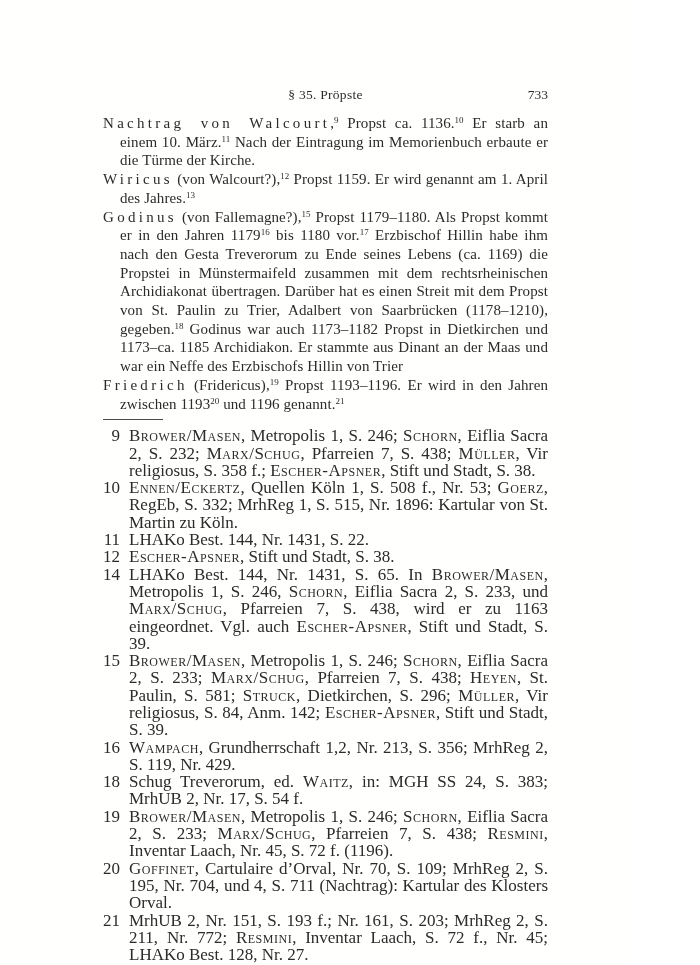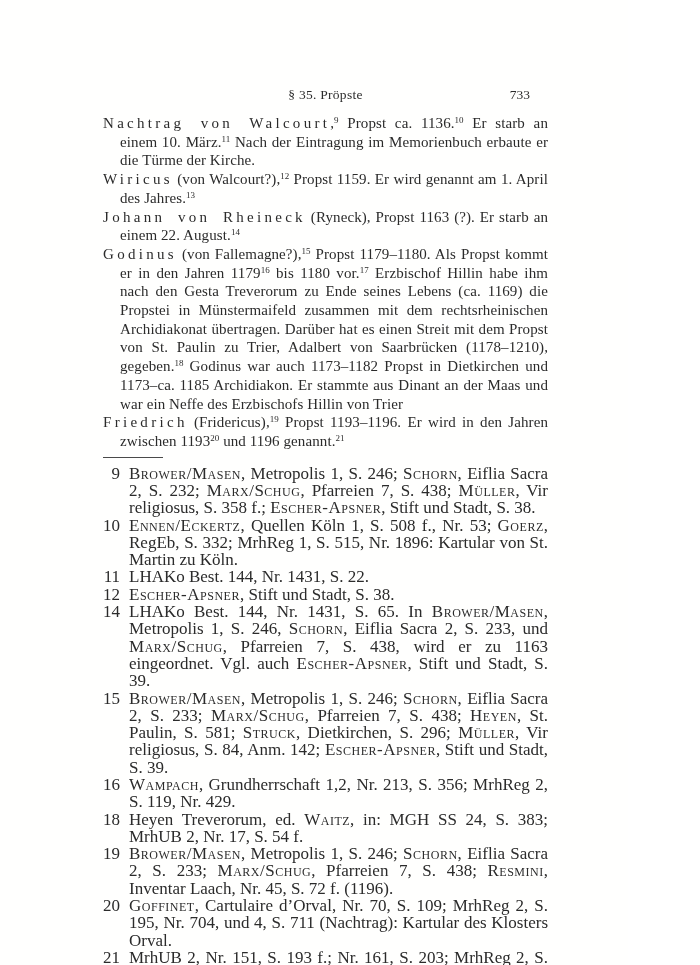--- a/index.html
+++ b/index.html
@@ -35,21 +35,21 @@
     font-size: 13.5px;
     line-height: 15px;
   }
   .running-head {
     display: block;
     text-align: center;
     letter-spacing: 0.02em;
   }
   .page-number {
     position: absolute;
-    right: 18px;
+    right: 0;
     top: 0;
     text-align: right;
   }
   .entries {
     margin-top: 12px;
   }
   p { margin: 0; }
   .entry {
     font-size: 15px;
     line-height: 18.7px;
@@ -105,35 +105,34 @@
   <div class="text-block">
 
     <header class="page-header">
       <span class="running-head">§ 35. Pröpste</span>
       <span class="page-number">733</span>
     </header>
 
     <main class="entries" id="entries">
         <p class="entry"><span class="spaced">Nachtrag von Walcourt</span><span>,</span><sup class="fn-ref">9</sup><span> Propst ca. 1136.</span><sup class="fn-ref">10</sup><span> Er starb an einem 10. März.</span><sup class="fn-ref">11</sup><span> Nach der Eintragung im Memorienbuch erbaute er die Türme der Kirche.</span></p>
         <p class="entry"><span class="spaced">Wiricus</span><span> (von Walcourt?),</span><sup class="fn-ref">12</sup><span> Propst 1159. Er wird genannt am 1. April des Jahres.</span><sup class="fn-ref">13</sup></p>
-        <p class="entry"><span class="spaced">Johann von Rheineck</span><span> (Ryneck), Propst 1163 (?). Er starb an einem 22. August.</span><sup class="fn-ref">14</sup></p>
         <p class="entry"><span class="spaced">Godinus</span><span> (von Fallemagne?),</span><sup class="fn-ref">15</sup><span> Propst 1179–1180. Als Propst kommt er in den Jahren 1179</span><sup class="fn-ref">16</sup><span> bis 1180 vor.</span><sup class="fn-ref">17</sup><span> Erzbischof Hillin habe ihm nach den Gesta Treverorum zu Ende seines Lebens (ca. 1169) die Propstei in Münstermaifeld zusammen mit dem rechtsrheinischen Archidiakonat übertragen. Darüber hat es einen Streit mit dem Propst von St. Paulin zu Trier, Adalbert von Saarbrücken (1178–1210), gegeben.</span><sup class="fn-ref">18</sup><span> Godinus war auch 1173–1182 Propst in Dietkirchen und 1173–ca. 1185 Archidiakon. Er stammte aus Dinant an der Maas und war ein Neffe des Erzbischofs Hillin von Trier</span></p>
         <p class="entry"><span class="spaced">Friedrich</span><span> (Fridericus),</span><sup class="fn-ref">19</sup><span> Propst 1193–1196. Er wird in den Jahren zwischen 1193</span><sup class="fn-ref">20</sup><span> und 1196 genannt.</span><sup class="fn-ref">21</sup></p>
       </main>
 
     <div class="footnote-sep" style="border-top-color: rgb(74, 74, 74);"></div>
 
     <section class="footnotes" id="footnotes">
         <p class="footnote"><span class="fn-num">9</span><span class="sc">Brower/Masen</span><span>, Metropolis 1, S. 246; </span><span class="sc">Schorn</span><span>, Eiflia Sacra 2, S. 232; </span><span class="sc">Marx/Schug</span><span>, Pfarreien 7, S. 438; </span><span class="sc">Müller</span><span>, Vir religiosus, S. 358 f.; </span><span class="sc">Escher-Apsner</span><span>, Stift und Stadt, S. 38.</span></p>
         <p class="footnote"><span class="fn-num">10</span><span class="sc">Ennen/Eckertz</span><span>, Quellen Köln 1, S. 508 f., Nr. 53; </span><span class="sc">Goerz</span><span>, RegEb, S. 332; MrhReg 1, S. 515, Nr. 1896: Kartular von St. Martin zu Köln.</span></p>
         <p class="footnote"><span class="fn-num">11</span><span>LHAKo Best. 144, Nr. 1431, S. 22.</span></p>
         <p class="footnote"><span class="fn-num">12</span><span class="sc">Escher-Apsner</span><span>, Stift und Stadt, S. 38.</span></p>
         <p class="footnote"><span class="fn-num">14</span><span>LHAKo Best. 144, Nr. 1431, S. 65. In </span><span class="sc">Brower/Masen</span><span>, Metropolis 1, S. 246, </span><span class="sc">Schorn</span><span>, Eiflia Sacra 2, S. 233, und </span><span class="sc">Marx/Schug</span><span>, Pfarreien 7, S. 438, wird er zu 1163 eingeordnet. Vgl. auch </span><span class="sc">Escher-Apsner</span><span>, Stift und Stadt, S. 39.</span></p>
         <p class="footnote"><span class="fn-num">15</span><span class="sc">Brower/Masen</span><span>, Metropolis 1, S. 246; </span><span class="sc">Schorn</span><span>, Eiflia Sacra 2, S. 233; </span><span class="sc">Marx/Schug</span><span>, Pfarreien 7, S. 438; </span><span class="sc">Heyen</span><span>, St. Paulin, S. 581; </span><span class="sc">Struck</span><span>, Dietkirchen, S. 296; </span><span class="sc">Müller</span><span>, Vir religiosus, S. 84, Anm. 142; </span><span class="sc">Escher-Apsner</span><span>, Stift und Stadt, S. 39.</span></p>
         <p class="footnote"><span class="fn-num">16</span><span class="sc">Wampach</span><span>, Grundherrschaft 1,2, Nr. 213, S. 356; MrhReg 2, S. 119, Nr. 429.</span></p>
-        <p class="footnote"><span class="fn-num">18</span><span>Heyen Treverorum, ed. </span><span class="sc">Waitz</span><span>, in: MGH SS 24, S. 383; MrhUB 2, Nr. 17, S. 54 f.</span></p>
+        <p class="footnote"><span class="fn-num">18</span><span>Schug Treverorum, ed. </span><span class="sc">Waitz</span><span>, in: MGH SS 24, S. 383; MrhUB 2, Nr. 17, S. 54 f.</span></p>
         <p class="footnote"><span class="fn-num">19</span><span class="sc">Brower/Masen</span><span>, Metropolis 1, S. 246; </span><span class="sc">Schorn</span><span>, Eiflia Sacra 2, S. 233; </span><span class="sc">Marx/Schug</span><span>, Pfarreien 7, S. 438; </span><span class="sc">Resmini</span><span>, Inventar Laach, Nr. 45, S. 72 f. (1196).</span></p>
         <p class="footnote"><span class="fn-num">20</span><span class="sc">Goffinet</span><span>, Cartulaire d’Orval, Nr. 70, S. 109; MrhReg 2, S. 195, Nr. 704, und 4, S. 711 (Nachtrag): Kartular des Klosters Orval.</span></p>
         <p class="footnote"><span class="fn-num">21</span><span>MrhUB 2, Nr. 151, S. 193 f.; Nr. 161, S. 203; MrhReg 2, S. 211, Nr. 772; </span><span class="sc">Resmini</span><span>, Inventar Laach, S. 72 f., Nr. 45; LHAKo Best. 128, Nr. 27.</span></p>
       </section>
 
   </div>
 </div>
 
 </body></html>

